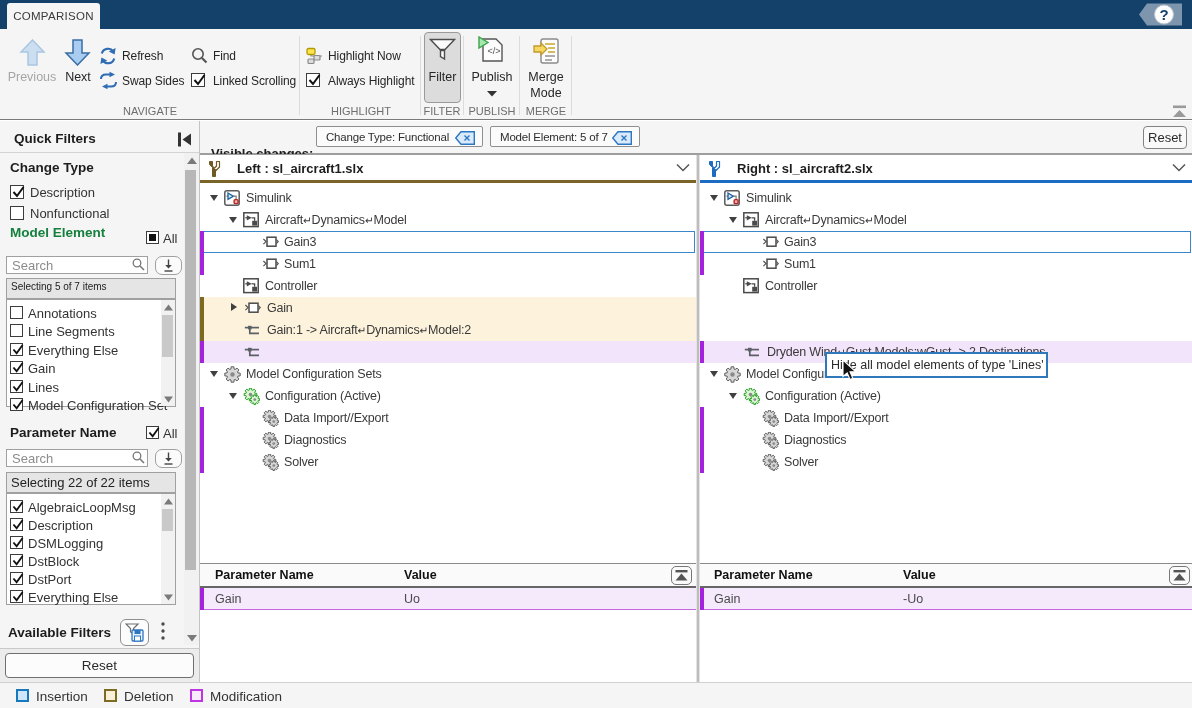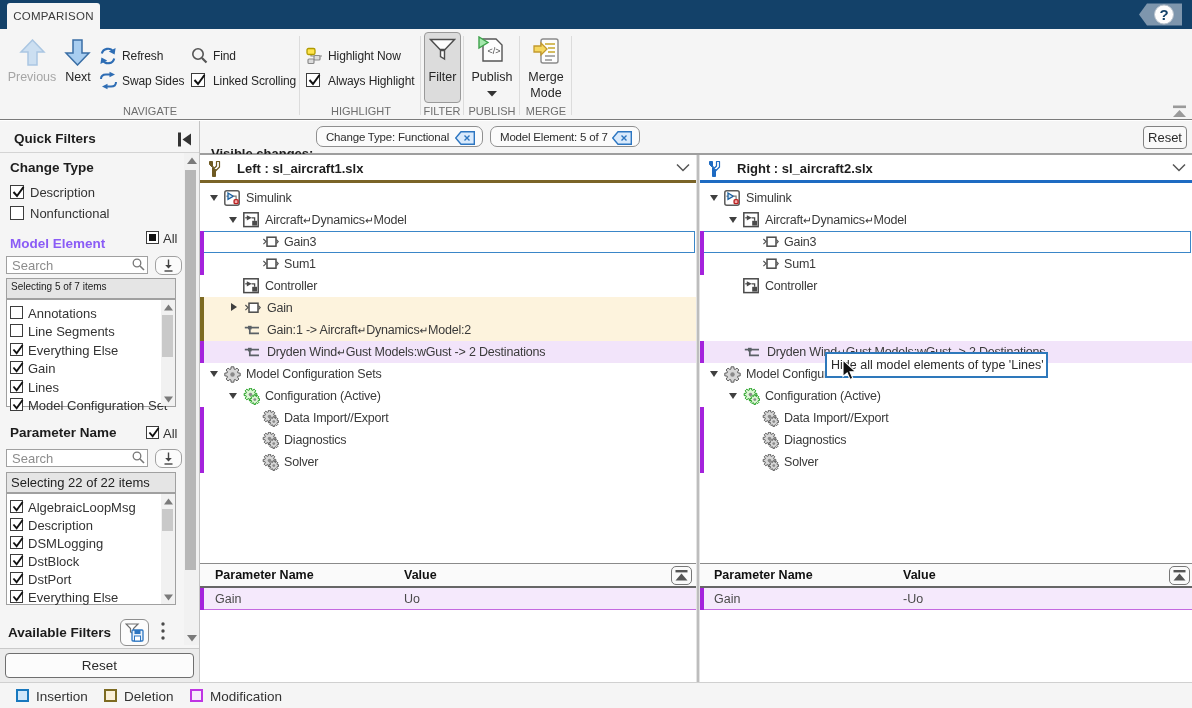--- a/index.html
+++ b/index.html
@@ -3,21 +3,21 @@
 <meta charset="utf-8">
 <style>
 *{margin:0;padding:0;box-sizing:border-box}
 body{font-family:"Liberation Sans",sans-serif;background:#fff}
 #app{position:relative;width:1192px;height:708px;overflow:hidden;background:#fff;font-family:"Liberation Sans",sans-serif}
 .abs{position:absolute}
 .t13{font-size:12px;letter-spacing:-0.1px;color:#3c3c3c;white-space:nowrap}
 .grp{font-size:11px;color:#6e6e6e;text-align:center;white-space:nowrap}
 .sep{width:1px;background:#dcdcdc;top:36px;height:79px}
 .cb{width:14px;height:14px;background:#fff;border:1.4px solid #3c3c3c}
-.chip{height:21px;border:1px solid #8f8f8f;border-radius:7px;background:#fbfbfb}
+.chip{height:21px;border:1px solid #8f8f8f;border-radius:2px;background:#fbfbfb}
 .chiptx{position:absolute;left:9px;top:4px;font-size:11.5px;letter-spacing:-0.2px;color:#2e2e2e;white-space:nowrap}
 .btn{background:#f9f9f9;border:1px solid #828282;border-radius:4px;text-align:center;color:#2b2b2b}
 .tri{position:absolute;width:0;height:0;top:8px}
 .trid{border-left:4.5px solid transparent;border-right:4.5px solid transparent;border-top:6px solid #404040}
 .trir{border-top:4.5px solid transparent;border-bottom:4.5px solid transparent;border-left:6px solid #404040}
 .itemtx{position:absolute;font-size:13px;color:#333;white-space:nowrap}
 </style>
 </head>
 <body>
 <div id="app">
@@ -165,21 +165,21 @@
 
 <div class="abs" style="left:10px;top:160px;font-size:13.5px;font-weight:bold;color:#1d1d1d">Change Type</div>
 <div class="abs cb" style="left:10px;top:185px"></div>
 <svg class="abs" style="left:12px;top:186px" width="13" height="12" viewBox="0 0 13 12">
       <path d="M1.5 6 L5 10 L11.5 1" fill="none" stroke="#111" stroke-width="2"></path>
     </svg>
 <div class="abs itemtx" style="left:30px;top:185px">Description</div>
 <div class="abs cb" style="left:10px;top:206px"></div>
 <div class="abs itemtx" style="left:30px;top:206px">Nonfunctional</div>
 
-<div class="abs" style="left:10px;top:236px;font-size:13.5px;font-weight:bold;color:#8b5cf6">Model Element</div>
+<div class="abs" style="left:10px;top:225px;font-size:13.5px;font-weight:bold;color:#15803d">Model Element</div>
 <div class="abs cb" style="left:146px;top:231px;width:13px;height:13px"></div>
 <div class="abs" style="left:149px;top:234px;width:7px;height:7px;background:#111"></div>
 <div class="abs itemtx" style="left:163px;top:231px">All</div>
 
 <div class="abs" style="left:6px;top:256px;width:142px;height:18px;background:#fff;border:1px solid #a0a0a0"></div>
 <div class="abs" style="left:12px;top:258px;font-size:13px;color:#8c8c8c">Search</div>
 <svg class="abs" style="left:132px;top:258px" width="13" height="13" viewBox="0 0 13 13">
       <circle cx="5" cy="5" r="3.8" fill="none" stroke="#777" stroke-width="1.3"></circle>
       <line x1="8" y1="8" x2="12" y2="12" stroke="#777" stroke-width="1.6"></line>
     </svg>
@@ -393,21 +393,20 @@
       <path d="M0.8 3.6 H15" stroke="#5a6066" stroke-width="1.7" fill="none"></path>
       <path d="M5.8 3.6 V9.4 H15" stroke="#5a6066" stroke-width="1.7" fill="none"></path>
       <rect x="4" y="1.8" width="3.6" height="3.6" fill="#5a6066"></rect>
     </svg>
     <div class="abs" style="left:267px;top:323px;font-size:12.5px;letter-spacing:-0.2px;color:#3a3a3a;white-space:nowrap">Gain:1 -&gt; Aircraft<span style="font-size:10.5px">↵</span>Dynamics<span style="font-size:10.5px">↵</span>Model:2</div>
     <svg class="abs" style="left:244px;top:346px" width="16" height="13" viewBox="0 0 16 13">
       <path d="M0.8 3.6 H15" stroke="#5a6066" stroke-width="1.7" fill="none"></path>
       <path d="M5.8 3.6 V9.4 H15" stroke="#5a6066" stroke-width="1.7" fill="none"></path>
       <rect x="4" y="1.8" width="3.6" height="3.6" fill="#5a6066"></rect>
     </svg>
-    <div class="abs" style="left:267px;top:345px;font-size:12.5px;letter-spacing:-0.2px;color:#3a3a3a;white-space:nowrap">Dryden Wind<span style="font-size:10.5px">↵</span>Gust Models:wGust -&gt; 2 Destinations</div>
     <div class="abs tri trid" style="left:210px;top:371px"></div>
     <svg class="abs" style="left:224px;top:366px" width="17" height="17" viewBox="0 0 17 17">
       <polygon points="16.2,7.1 16.2,9.9 13.9,10.1 13.5,11.1 14.9,13.0 13.0,14.9 11.1,13.5 10.1,13.9 9.9,16.2 7.1,16.2 6.9,13.9 5.9,13.5 4.0,14.9 2.1,13.0 3.5,11.1 3.1,10.1 0.8,9.9 0.8,7.1 3.1,6.9 3.5,5.9 2.1,4.0 4.0,2.1 5.9,3.5 6.9,3.1 7.1,0.8 9.9,0.8 10.1,3.1 11.1,3.5 13.0,2.1 14.9,4.0 13.5,5.9 13.9,6.9" fill="#d7d7d7" stroke="#5f5f5f" stroke-width="1"></polygon>
       <circle cx="8.5" cy="8.5" r="2.2" fill="#8a8a8a"></circle>
     </svg>
     <div class="abs" style="left:246px;top:367px;font-size:12.5px;letter-spacing:-0.2px;color:#3a3a3a;white-space:nowrap">Model Configuration Sets</div>
     <div class="abs tri trid" style="left:229px;top:393px"></div>
     <svg class="abs" style="left:243px;top:388px" width="17" height="17" viewBox="0 0 17 17">
       <polygon points="13.8,5.4 13.8,7.6 11.9,7.8 11.6,8.7 12.8,10.2 11.2,11.8 9.7,10.6 8.8,10.9 8.6,12.8 6.4,12.8 6.2,10.9 5.3,10.6 3.8,11.8 2.2,10.2 3.4,8.7 3.1,7.8 1.2,7.6 1.2,5.4 3.1,5.2 3.4,4.3 2.2,2.8 3.8,1.2 5.3,2.4 6.2,2.1 6.4,0.2 8.6,0.2 8.8,2.1 9.7,2.4 11.2,1.2 12.8,2.8 11.6,4.3 11.9,5.2" fill="#dcf6d4" stroke="#1f9e1f" stroke-width="1"></polygon>
       <circle cx="7.5" cy="6.5" r="1.8" fill="#8a8a8a"></circle>

